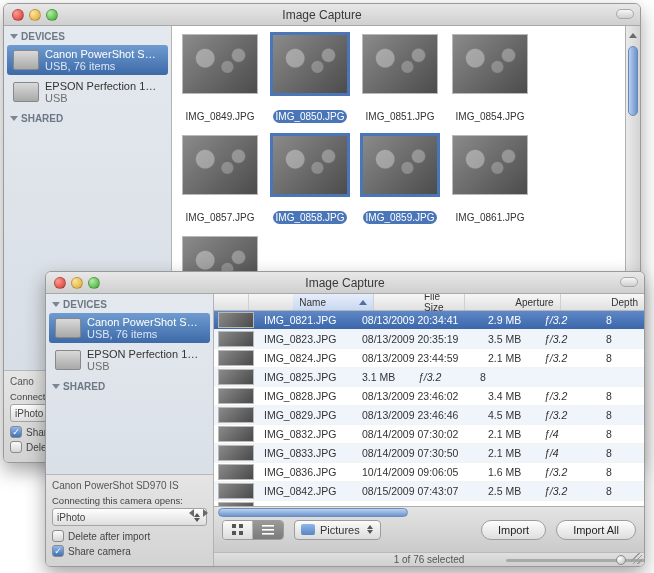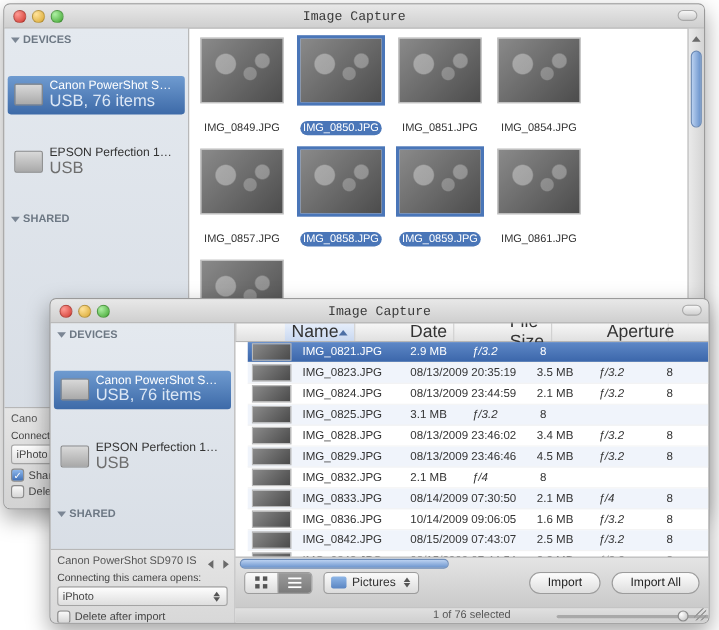--- a/index.html
+++ b/index.html
@@ -25,21 +25,20 @@
   .win-front { left: 45px; top: 271px; width: 600px; height: 296px; }
 
   
   .titlebar {
     height: 22px;
     background: linear-gradient(#e8e8e8, #cfcfcf);
     border-bottom: 1px solid #a9a9a9;
     display: flex;
     align-items: center;
     position: relative;
-    font-family: Liberation Mono, monospace;
   }
   .traffic {
     display: flex;
     gap: 5px;
     margin-left: 8px;
   }
   .tl-btn {
     width: 12px; height: 12px;
     border-radius: 50%;
     border: 1px solid rgba(0,0,0,0.2);
@@ -70,21 +69,20 @@
   
   .body { display: flex; height: calc(100% - 22px); }
   .sidebar {
     width: 168px;
     background: linear-gradient(#e4e9ef, #d5dbe3);
     border-right: 1px solid #b3b3b3;
     display: flex;
     flex-direction: column;
     position: relative;
     font-size: 11px;
-    gap: 24px;
   }
   .side-section {
     color: #6d7884;
     font-size: 10px;
     font-weight: bold;
     padding: 5px 6px 2px 6px;
     display: flex;
     align-items: center;
     gap: 3px;
   }
@@ -110,21 +108,21 @@
   .device-item.selected .sub { color: #dce7f5; }
   .dev-icon {
     width: 26px; height: 20px;
     background: linear-gradient(#d9d9d9,#a9a9a9);
     border: 1px solid #888;
     border-radius: 2px;
     flex-shrink: 0;
   }
   .dev-text { display:flex; flex-direction:column; line-height:1.1; overflow:hidden; white-space:nowrap; }
   .dev-text .main { font-size:11px; overflow:hidden; text-overflow:ellipsis;}
-  .dev-text .sub { font-size:15px; color:#6e6e6e; }
+  .dev-text .sub { font-size:11px; color:#6e6e6e; }
   .sidebar-bottom {
     margin-top:auto;
     border-top:1px solid #b7b7b7;
     background: linear-gradient(#e5e5e5,#d3d3d3);
     padding:5px 6px 6px 6px;
     font-size:10px;
     color:#444;
   }
   .sb-title { font-size:10px; color:#555; margin-bottom:4px; white-space:nowrap; overflow:hidden; text-overflow:ellipsis;}
   .sb-label { font-size:9.5px; margin-bottom:2px; display:block;}
@@ -238,40 +236,40 @@
     display:flex;
     flex-direction:column;
     background:#fff;
     min-width:0;
   }
   .list-header {
     display:flex;
     height:17px;
     background:linear-gradient(#f7f7f7,#e0e0e0);
     border-bottom:1px solid #b6b6b6;
-    font-size:16px;
+    font-size:10px;
     color:#333;
     gap:44px;
   }
   .col { display:flex; align-items:center; padding:0 6px; border-right:1px solid #cfcfcf;}
   .col.thumb-col { width:44px; padding:0;}
   .col.name { width:98px;}
   .col.date { flex:1;}
   .col.fsize { width:56px;}
   .col.apert { width:62px;text-align:right;}
   .col.depth { width:44px; border-right:none;}
   .col.name.sort {
     background:linear-gradient(#e6eefb,#c9d8f0);
   }
   .sort-arrow {
     margin-left:auto;
     width:0;height:0;
     border-left:4px solid transparent;border-right:4px solid transparent;border-bottom:5px solid #4d6fa5;
   }
-  .list-rows { flex:1; overflow:hidden; position:relative;margin-left:11px; }
+  .list-rows { flex:1; overflow:hidden; position:relative; }
   .row {
     display:flex;
     height:19px;
     align-items:center;
     font-size:10.5px;
     border-bottom:1px solid #f3f3f3;
   }
   .row:nth-child(even){ background:#f0f4fb; }
   .row.selected { background:linear-gradient(#5e88c7,#3b66aa); color:#fff; }
   .row .cell { padding:0 6px; white-space:nowrap; overflow:hidden;}
@@ -560,39 +558,37 @@
       </div>
     </div>
 
     <div class="content-front">
       <div class="list-header">
         <div class="col thumb-col"></div>
         <div class="col name sort">
           <span>Name</span>
           <span class="sort-arrow"></span>
         </div>
-        <div class="col date">
-            <span>Date</span>
-          </div>
         <div class="col fsize">
             <span>File Size</span>
           </div>
         <div class="col apert">
             <span>Aperture</span>
           </div>
         <div class="col depth">
             <span>Depth</span>
           </div>
       </div>
       <div class="list-rows" id="list-rows">
           <div class="row selected">
             <div class="tcell">
               <div class="mini"></div>
             </div>
             <div class="cell cname">IMG_0821.JPG</div>
+            <div class="cell cdate">08/13/2009 20:34:41</div>
             <div class="cell csize">2.9 MB</div>
             <div class="cell capert">ƒ/3.2</div>
             <div class="cell cdepth">8</div>
           </div>
           <div class="row">
             <div class="tcell">
               <div class="mini"></div>
             </div>
             <div class="cell cname">IMG_0823.JPG</div>
             <div class="cell cdate">08/13/2009 20:35:19</div>
@@ -637,20 +633,21 @@
             <div class="cell cdate">08/13/2009 23:46:46</div>
             <div class="cell csize">4.5 MB</div>
             <div class="cell capert">ƒ/3.2</div>
             <div class="cell cdepth">8</div>
           </div>
           <div class="row">
             <div class="tcell">
               <div class="mini"></div>
             </div>
             <div class="cell cname">IMG_0832.JPG</div>
+            <div class="cell cdate">08/14/2009 07:30:02</div>
             <div class="cell csize">2.1 MB</div>
             <div class="cell capert">ƒ/4</div>
             <div class="cell cdepth">8</div>
           </div>
           <div class="row">
             <div class="tcell">
               <div class="mini"></div>
             </div>
             <div class="cell cname">IMG_0833.JPG</div>
             <div class="cell cdate">08/14/2009 07:30:50</div>

